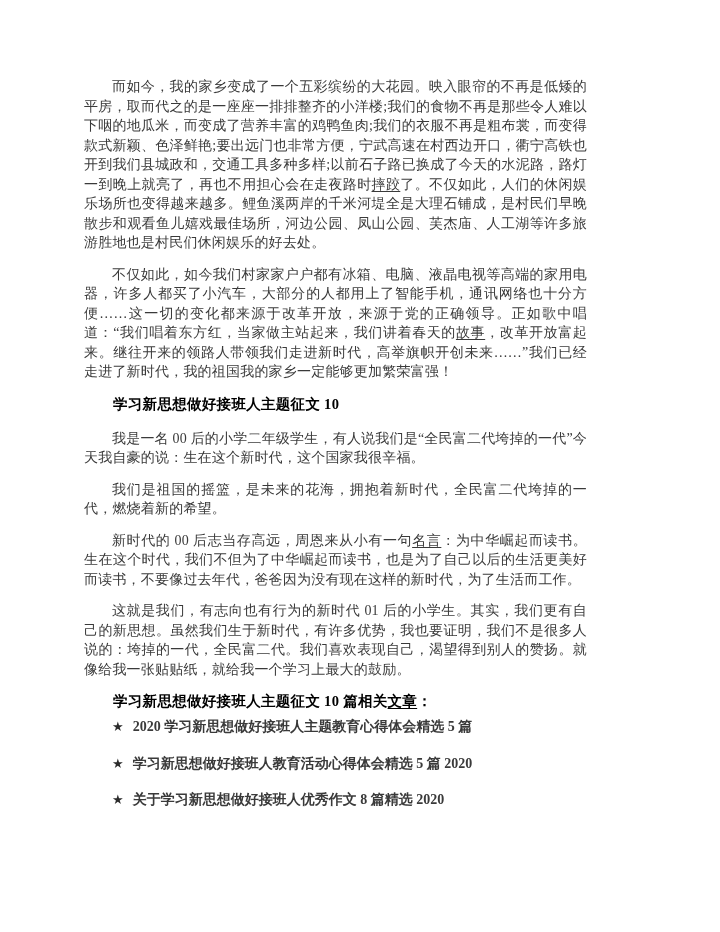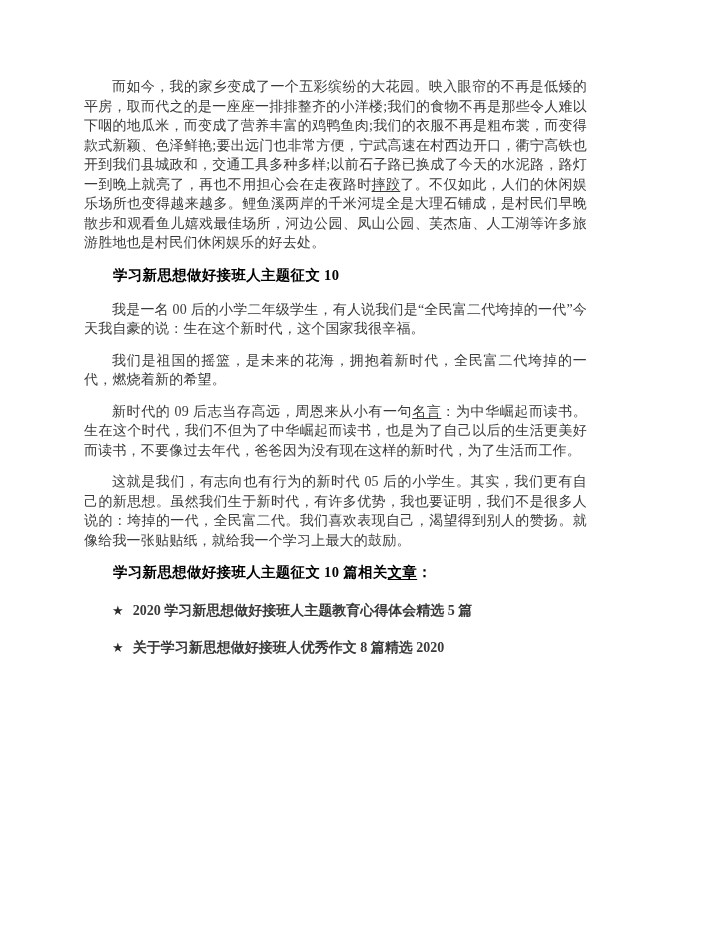--- a/index.html
+++ b/index.html
@@ -51,46 +51,50 @@
     font-weight: bold;
   }
   .related-item .star {
     margin-right: 9px;
     font-size: 13px;
     color: #2b2b2b;
     font-family: "DejaVu Sans", sans-serif;
   }
   .heading.related-head {
     margin-top: 6px;
-    margin-bottom: 19px;
+    margin-bottom: 6px;
   }
 </style>
 </head>
 <body>
 
 <div class="page">
 
   <p class="body"><span>而如今，我的家乡变成了一个五彩缤纷的大花园。映入眼帘的不再是低矮的平房，取而代之的是一座座一排排整齐的小洋楼;我们的食物不再是那些令人难以下咽的地瓜米，而变成了营养丰富的鸡鸭鱼肉;我们的衣服不再是粗布裳，而变得款式新颖、色泽鲜艳;要出远门也非常方便，宁武高速在村西边开口，衢宁高铁也开到我们县城政和，交通工具多种多样;以前石子路已换成了今天的水泥路，路灯一到晚上就亮了，再也不用担心会在走夜路时</span><span class="u">摔跤</span><span>了。不仅如此，人们的休闲娱乐场所也变得越来越多。鲤鱼溪两岸的千米河堤全是大理石铺成，是村民们早晚散步和观看鱼儿嬉戏最佳场所，河边公园、凤山公园、芙杰庙、人工湖等许多旅游胜地也是村民们休闲娱乐的好去处。</span></p>
 
+  <p class="body"><span>不仅如此，如今我们村家家户户都有冰箱、电脑、液晶电视等高端的家用电器，许多人都买了小汽车，大部分的人都用上了智能手机，通讯网络也十分方便……这一切的变化都来源于改革开放，来源于党的正确领导。正如歌中唱道：“我们唱着东方红，当家做主站起来，我们讲着春天的</span><span class="u">故事</span><span>，改革开放富起来。继往开来的领路人带领我们走进新时代，高举旗帜开创未来……”我们已经走进了新时代，我的祖国我的家乡一定能够更加繁荣富强！</span></p>
 
   <div class="heading">学习新思想做好接班人主题征文 10</div>
 
   <p class="body">我是一名 00 后的小学二年级学生，有人说我们是“全民富二代垮掉的一代”今天我自豪的说：生在这个新时代，这个国家我很辛福。</p>
 
   <p class="body">我们是祖国的摇篮，是未来的花海，拥抱着新时代，全民富二代垮掉的一代，燃烧着新的希望。</p>
 
-  <p class="body"><span>新时代的 09 后志当存高远，周恩来从小有一句</span><span class="u">名言</span><span>：为中华崛起而读书。生在这个时代，我们不但为了中华崛起而读书，也是为了自己以后的生活更美好而读书，不要像过去年代，爸爸因为没有现在这样的新时代，为了生活而工作。</span></p>
+  <p class="body"><span>新时代的 00 后志当存高远，周恩来从小有一句</span><span class="u">名言</span><span>：为中华崛起而读书。生在这个时代，我们不但为了中华崛起而读书，也是为了自己以后的生活更美好而读书，不要像过去年代，爸爸因为没有现在这样的新时代，为了生活而工作。</span></p>
 
-  <p class="body">这就是我们，有志向也有行为的新时代 05 后的小学生。其实，我们更有自己的新思想。虽然我们生于新时代，有许多优势，我也要证明，我们不是很多人说的：垮掉的一代，全民富二代。我们喜欢表现自己，渴望得到别人的赞扬。就像给我一张贴贴纸，就给我一个学习上最大的鼓励。</p>
+  <p class="body">这就是我们，有志向也有行为的新时代 01 后的小学生。其实，我们更有自己的新思想。虽然我们生于新时代，有许多优势，我也要证明，我们不是很多人说的：垮掉的一代，全民富二代。我们喜欢表现自己，渴望得到别人的赞扬。就像给我一张贴贴纸，就给我一个学习上最大的鼓励。</p>
 
 
   <div class="heading related-head"><span>学习新思想做好接班人主题征文 10 篇相关</span><span class="u">文章</span><span>：</span></div>
 
   <div class="related-item">
     <span class="star">★</span><span>2020 学习新思想做好接班人主题教育心得体会精选 5 篇</span>
   </div>
 
+  <div class="related-item">
+    <span class="star">★</span><span>学习新思想做好接班人教育活动心得体会精选 5 篇 2020</span>
+  </div>
 
   <div class="related-item">
     <span class="star">★</span><span>关于学习新思想做好接班人优秀作文 8 篇精选 2020</span>
   </div>
 
 </div>
 
 </body></html>

